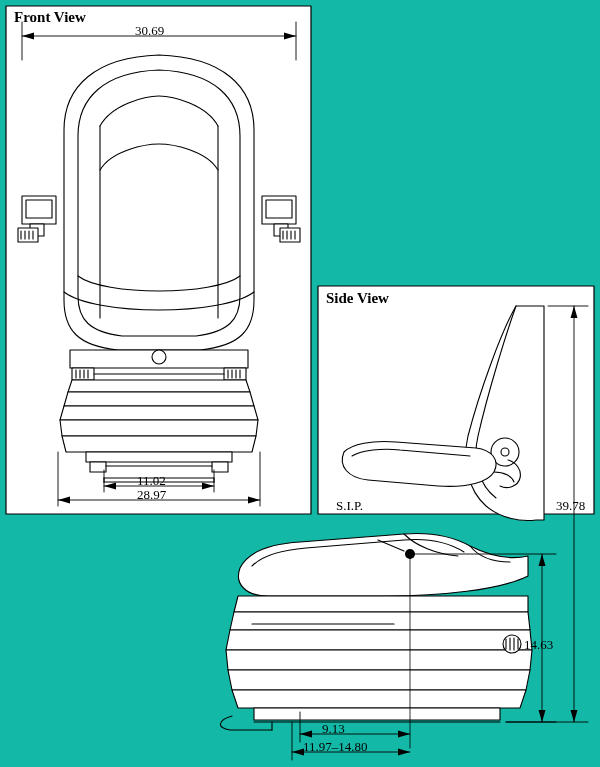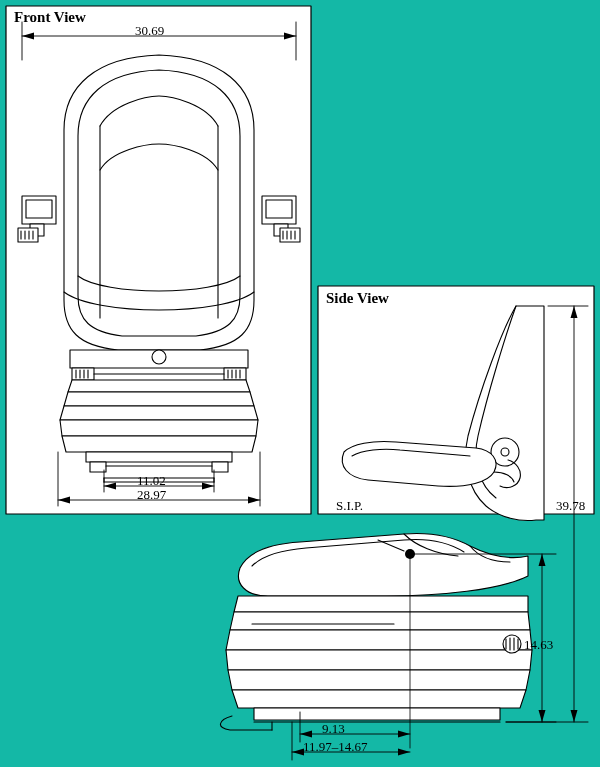--- a/index.html
+++ b/index.html
@@ -280,15 +280,15 @@
   <div class="lbl dim" style="left:137px; top:488px;">28.97</div>
 
   <div class="lbl sip-label" style="left:336px; top:499px;">S.I.P.</div>
 
   <div class="lbl dim" style="left:556px; top:499px;">39.78</div>
 
   <div class="lbl dim" style="left:524px; top:618px;margin-top:20px;">14.63</div>
 
   <div class="lbl dim" style="left:322px; top:722px;text-align:right;">9.13</div>
 
-  <div class="lbl dim" style="left:303px; top:740px;">11.97–14.67</div>
+  <div class="lbl dim" style="left:303px; top:740px;">11.97–14.80</div>
 
 </div>
 
 </body></html>

